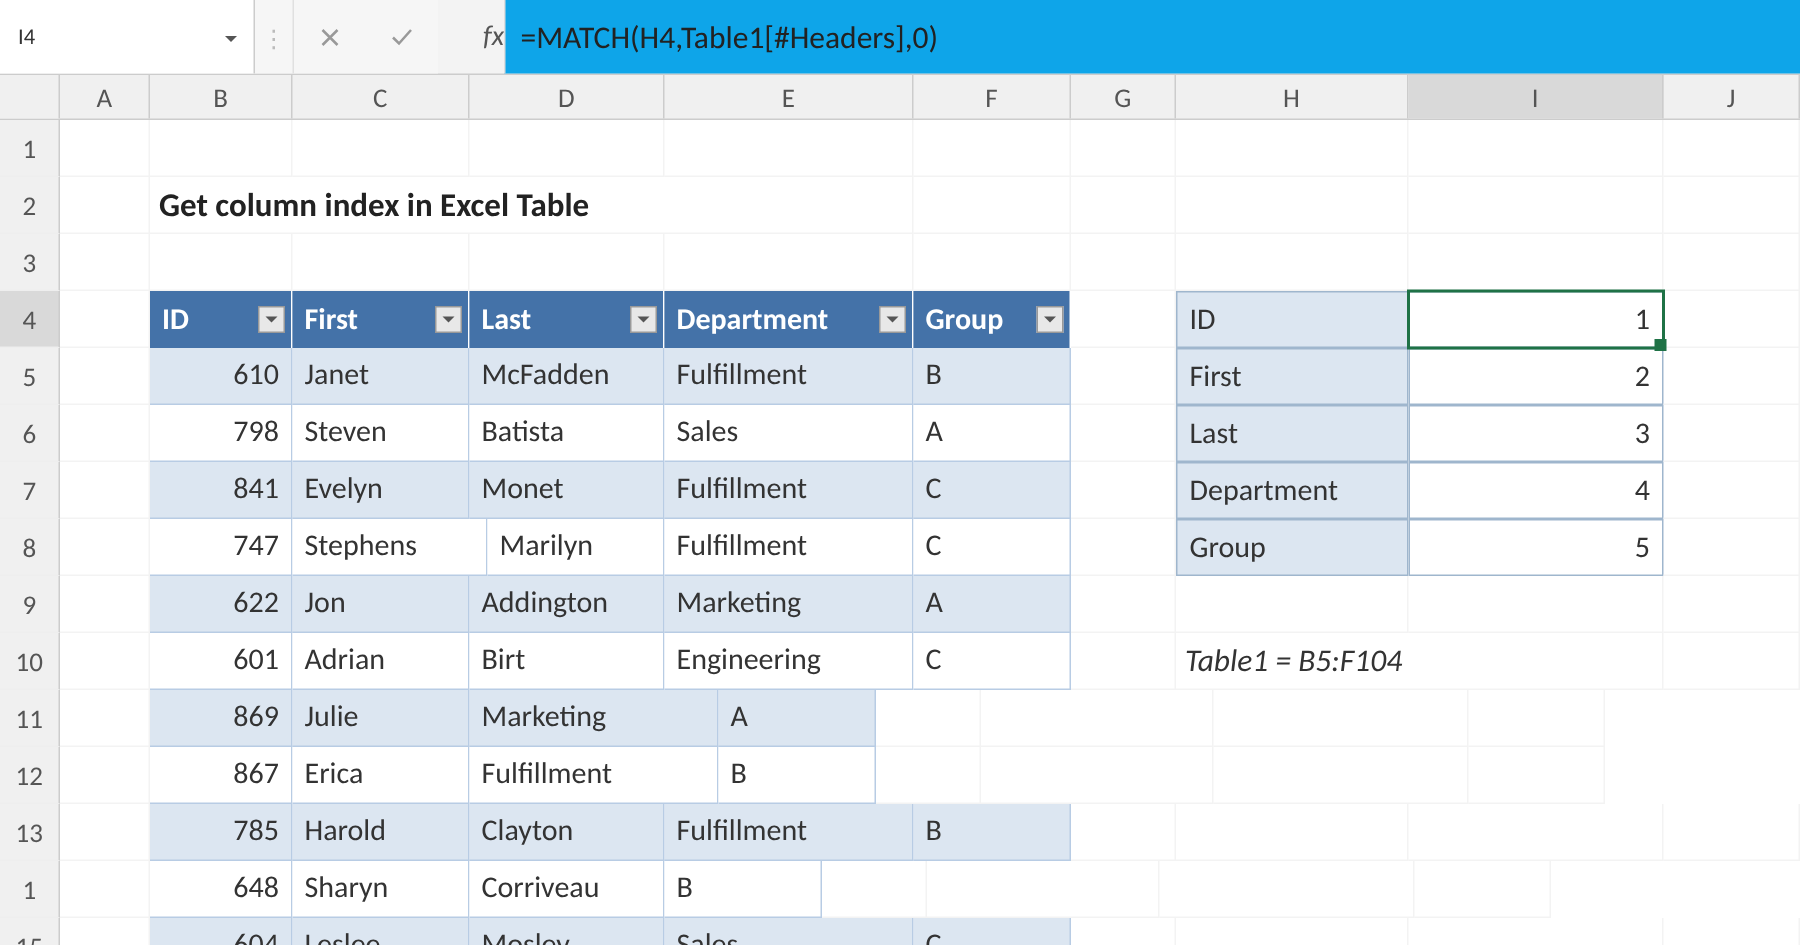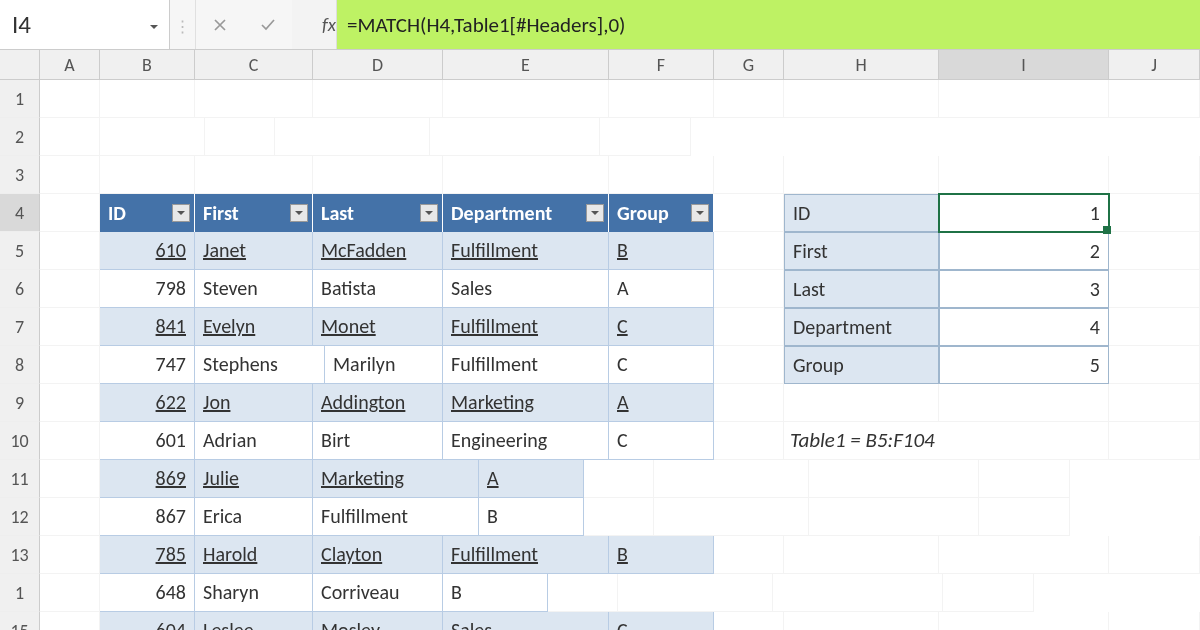--- a/index.html
+++ b/index.html
@@ -1,48 +1,48 @@
 <!DOCTYPE html>
 <html><head>
 <meta charset="utf-8">
 <style>
   * { box-sizing: border-box; margin: 0; padding: 0; }
   body { font-family: Calibri, Arial, sans-serif; font-size: 20px; color: #333; background: #fff; overflow: hidden; width: 1200px; height: 630px; }
 
   
   .formula-bar { display: flex; align-items: center; height: 50px; border-bottom: 1px solid #ccc; background: #f3f3f3; }
   .name-box-wrap { display: flex; align-items: center; width: 170px; height: 100%; border-right: 1px solid #ccc; background: #fff; padding: 0 6px; }
-  .name-box { flex: 1; font-size: 25px; color: #333; padding-left: 6px; }
+  .name-box { flex: 1; font-size: 15px; color: #333; padding-left: 6px; }
   .name-box-dd { width: 18px; text-align: center; color: #555; }
   .fb-divider { width: 26px; height: 100%; display:flex; align-items:center; justify-content:center; color:#aaa; border-right:1px solid #e0e0e0; background:#f6f6f6; }
   .fb-dots::before { content:"\22EE"; font-size:16px; color:#bbb; }
   .fb-btn { width: 48px; height:100%; display:flex; align-items:center; justify-content:center; color:#888; font-size:20px; background:#f6f6f6; }
   .fb-btn.check { color:#888; }
   .fx-label { width:44px; text-align:right; font-style: italic; color:#555; font-size:19px; }
-  .formula-input { flex:1; height:100%; background:#bef264; display:flex; align-items:center; padding-left:10px; font-size:21px; color:#222; border-left:1px solid #ddd; }
+  .formula-input { flex:1; height:100%; background:#0ea5e9; display:flex; align-items:center; padding-left:10px; font-size:21px; color:#222; border-left:1px solid #ddd; }
   .col-headers { display:flex; height:30px; background:#f0f0f0; border-bottom:1px solid #ccc; }
   .corner { width:40px; border-right:1px solid #ccc; background:#f0f0f0; }
   .ch { border-right:1px solid #ccc; text-align:center; color:#555; font-size:18px; line-height:30px; }
   .row { display:flex; height:38px; }
   .rh { width:40px; border-right:1px solid #ccc; border-bottom:1px solid #eee; background:#f0f0f0; text-align:center; color:#555; font-size:18px; line-height:38px; }
   .rh.sel { background:#d9d9d9; }
   .cell { border-right:1px solid #f3f3f3; border-bottom:1px solid #f3f3f3; padding:0 6px; line-height:37px; overflow:hidden; white-space:nowrap; font-size:21px; }
 
   
   .cA{width:60px}.cB{width:95px}.cC{width:118px}.cD{width:130px}.cE{width:166px}.cF{width:105px}.cG{width:70px}.cH{width:155px}.cI{width:170px}.cJ{width:91px}
 
   .title { font-weight:bold; color:#222; font-size:22px; }
 
   
   .thdr { background:#4472a8; color:#fff; font-weight:bold; display:flex; align-items:center; justify-content:space-between; padding:0 4px 0 8px; border-right:1px solid #fff; height:38px; }
   .thdr .dd { width:18px; height:18px; background: #e8e8e8; border:1px solid #999; display:flex; align-items:center; justify-content:center; }
   .thdr .dd svg{width:10px;height:10px}
   .tcell { border-right:1px solid #b8cce4; border-bottom:1px solid #b8cce4; padding:0 8px; line-height:37px; }
   .tcell.num { text-align:right; }
-  .band-even .tcell { background:#dce6f1;text-decoration:underline; }
+  .band-even .tcell { background:#dce6f1; }
   .band-odd .tcell { background:#fff; }
   .tcell.cB{width:95px}.tcell.cC{width:118px}.tcell.cD{width:130px}.tcell.cE{width:166px}.tcell.cF{width:105px}
 
   
   .lk-key { background:#dce6f1; border:1px solid #9fb6cd; padding:0 8px; line-height:36px; }
   .lk-val { border:1px solid #9fb6cd; text-align:right; padding:0 8px; line-height:36px; background:#fff; }
   .lk-val.sel { outline:2px solid #1f7246; outline-offset:-1px; position:relative; }
   .lk-val.sel::after { content:""; position:absolute; right:-3px; bottom:-3px; width:8px; height:8px; background:#1f7246; }
 
   .note { font-style:italic; color:#333; font-size:21px; }
@@ -102,20 +102,21 @@
   <div class="cell cF"></div>
   <div class="cell cG"></div>
   <div class="cell cH"></div>
   <div class="cell cI"></div>
   <div class="cell cJ"></div>
 </div>
 
 <div class="row">
   <div class="rh">2</div>
   <div class="cell cA"></div>
+  <div class="cell title" style="width:509px;overflow:visible">Get column index in Excel Table</div>
   <div class="cell cF"></div>
   <div class="cell cG"></div>
   <div class="cell cH"></div>
   <div class="cell cI"></div>
   <div class="cell cJ"></div>
 </div>
 
 <div class="row">
   <div class="rh">3</div>
   <div class="cell cA"></div>

